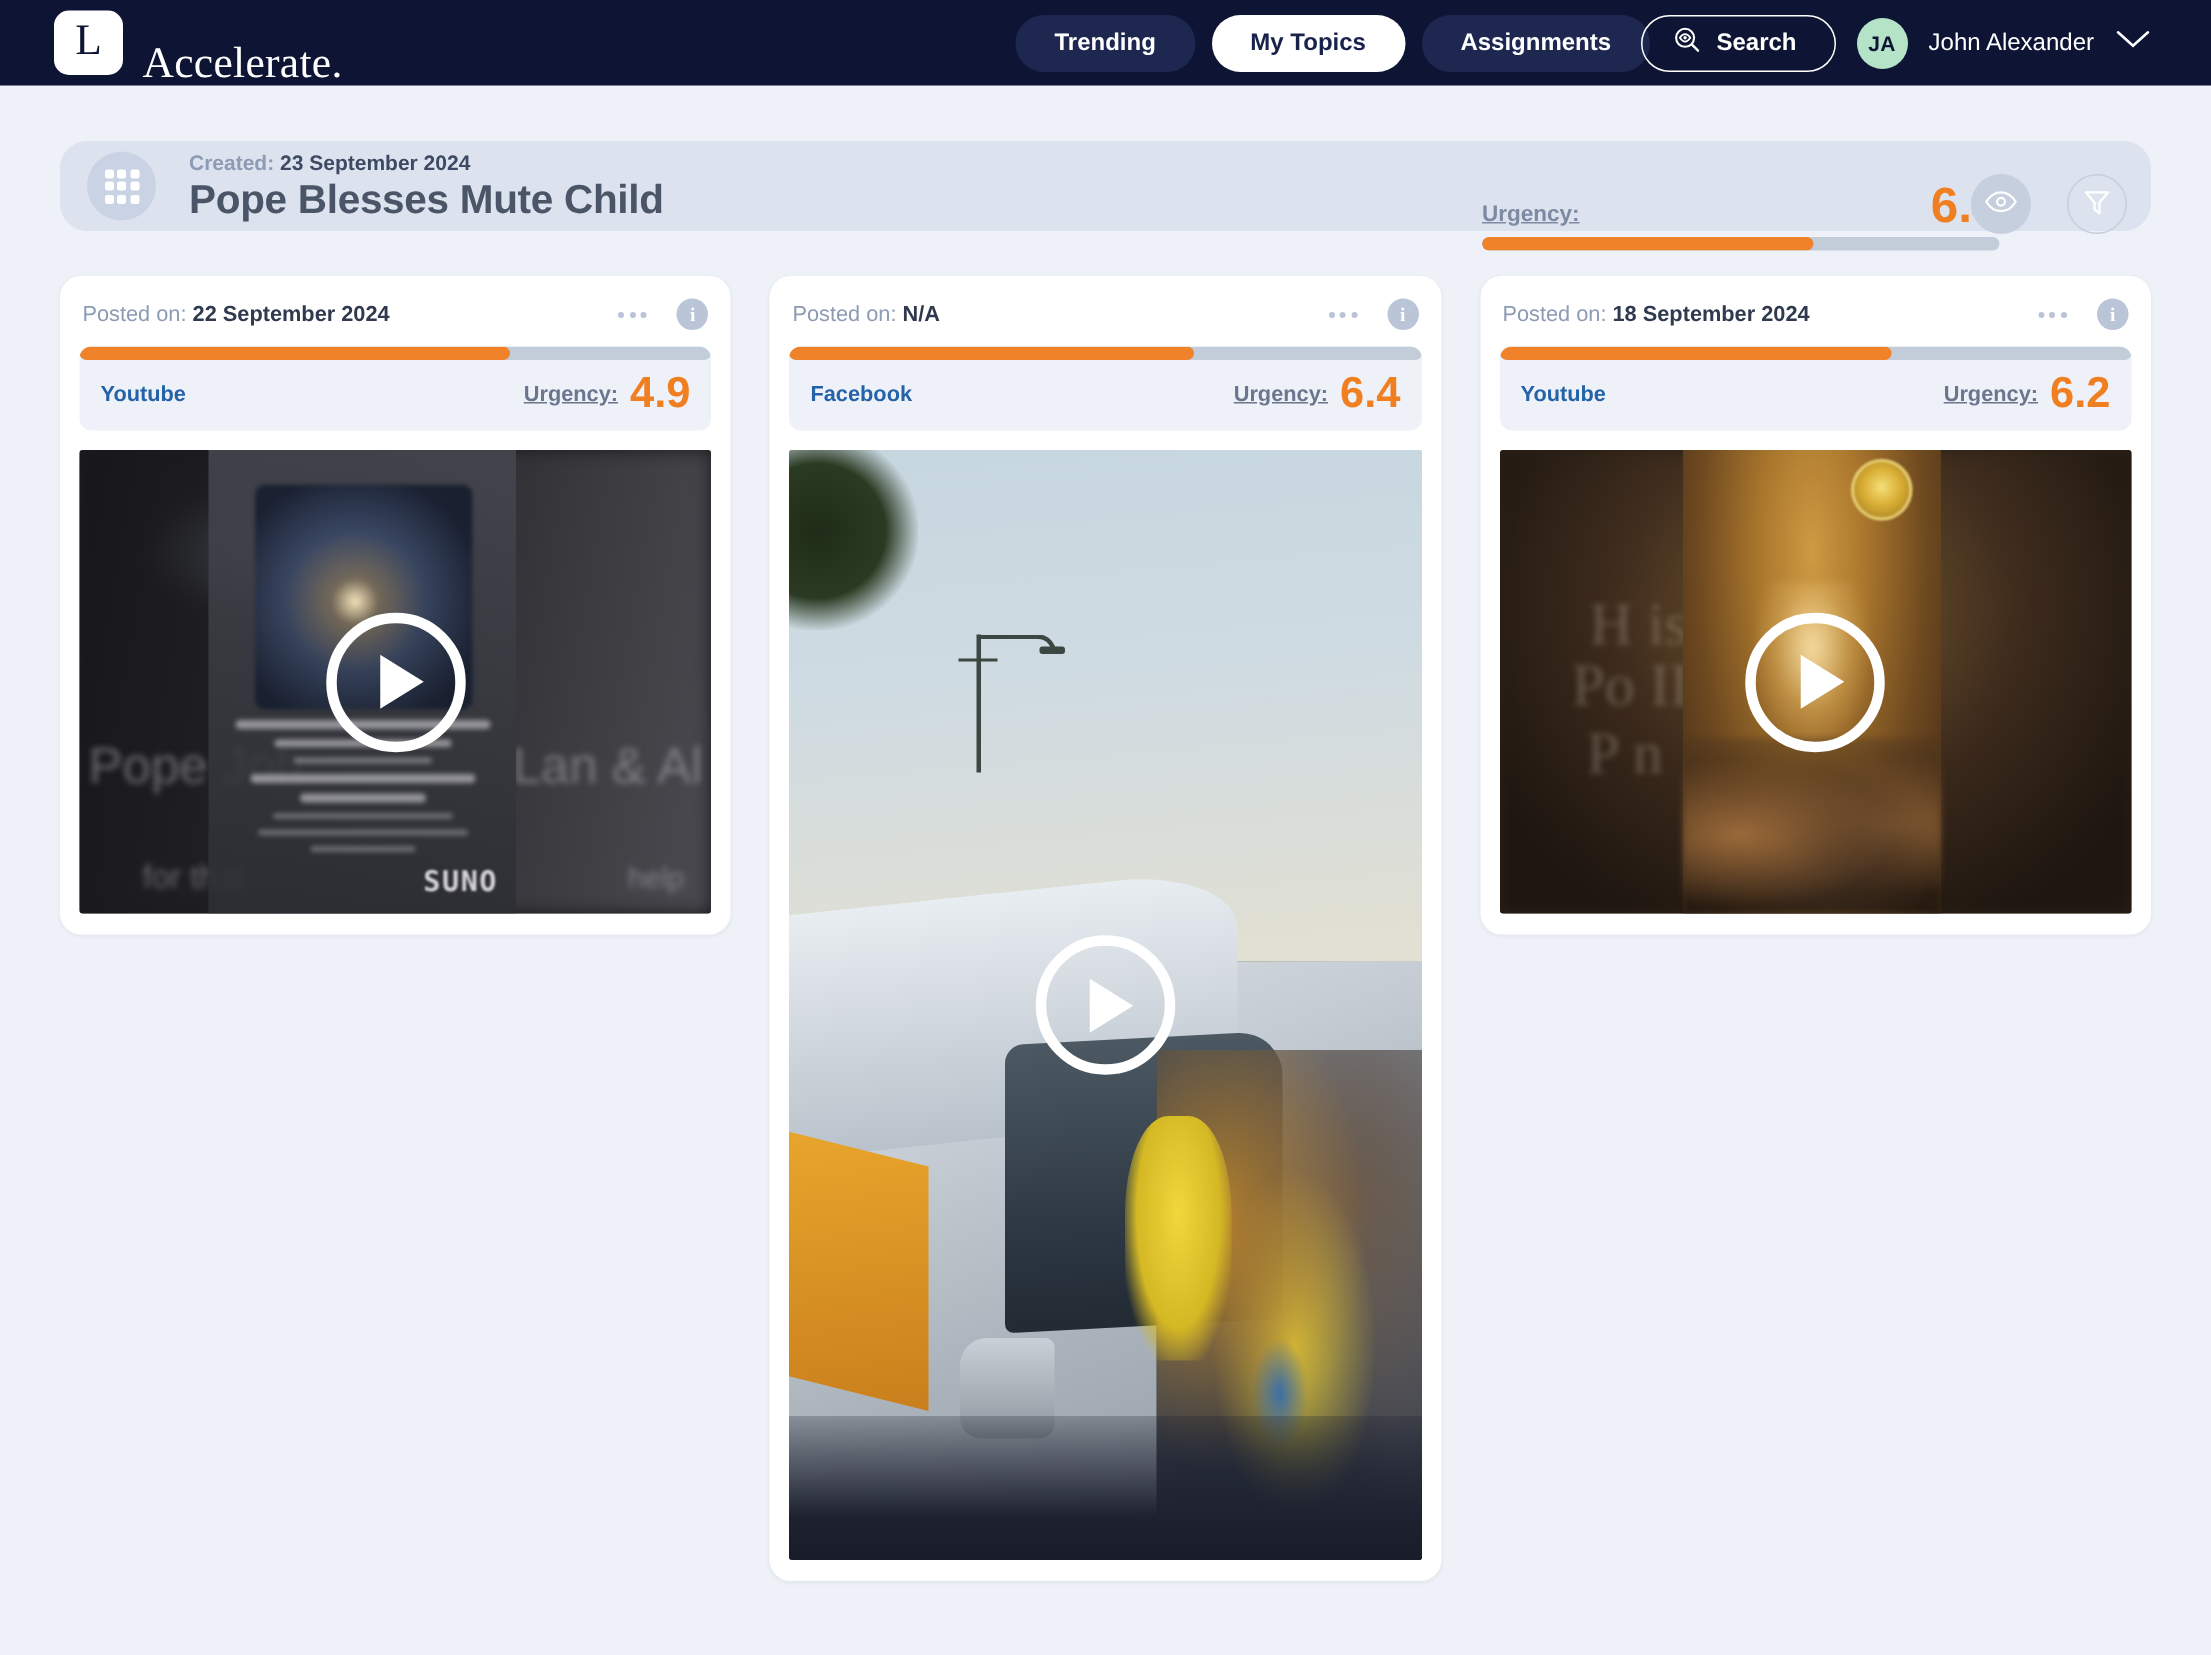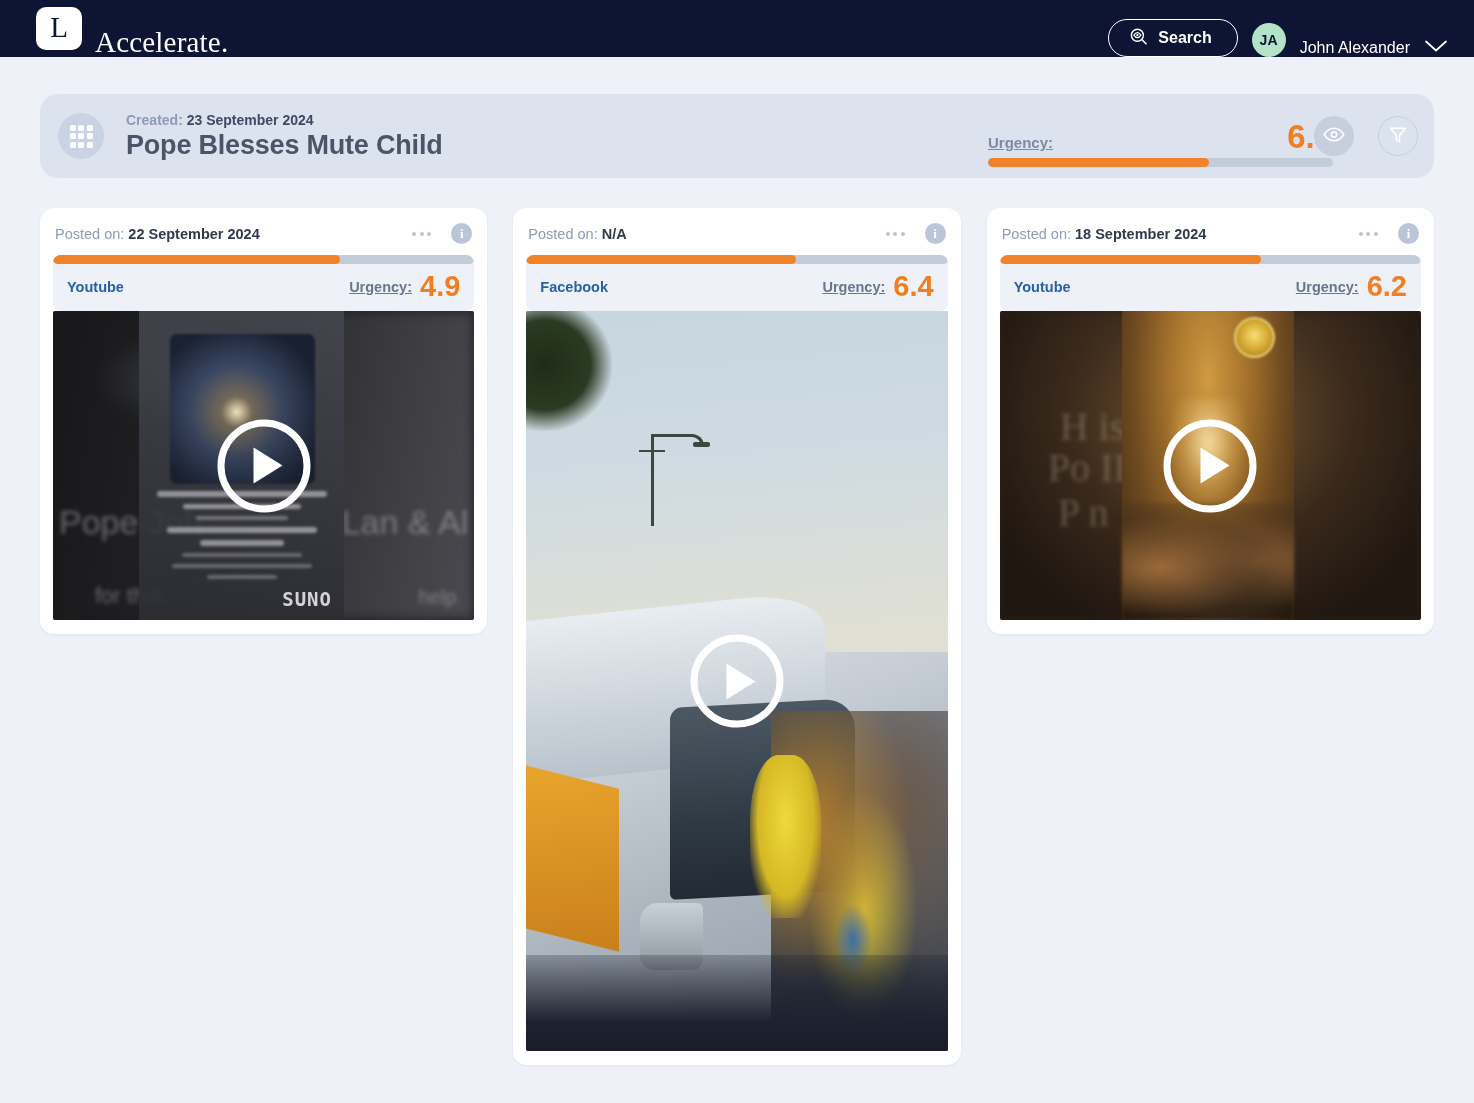--- a/index.html
+++ b/index.html
@@ -72,25 +72,25 @@
     cursor: pointer;
     white-space: nowrap;
   }
   .pill.active {
     background: #ffffff;
     color: #18224a;
   }
 
   .nav-right {
     position: absolute;
-    right: 26px;
+    right: 40px;
     top: 0;
     height: 57px;
     display: flex;
-    align-items: flex-end;
+    align-items: center;
     gap: 14px;
   }
   .search-pill {
     height: 38px;
     border-radius: 19px;
     border: 1.5px solid #ffffff;
     background: transparent;
     color: #ffffff;
     display: flex;
     align-items: center;
@@ -115,21 +115,21 @@
   }
   .username {
     color: #ffffff;
     font-size: 16px;
   }
   .chev { display: block; }
 
   
   .topic-header {
     margin: 37px 40px 0 40px;
-    height: 84px;
+    height: 60px;
     background: #dde3ee;
     border-radius: 18px;
     display: flex;
     align-items: center;
     padding: 0 26px 0 18px;
     position: relative;
   }
   .topic-icon {
     width: 46px;
     height: 46px;
@@ -299,21 +299,21 @@
   }
   .card-u-score {
     font-size: 29px;
     font-weight: bold;
     color: #f07f22;
     line-height: .8;
   }
 
   
   .thumb {
-    margin-top: 0;
+    margin-top: 13px;
     position: relative;
     overflow: hidden;
     border-radius: 2px;
   }
   .play {
     position: absolute;
     left: 50%; top: 50%;
     transform: translate(-50%,-50%);
     width: 93px; height: 93px;
     border-radius: 50%;
@@ -512,20 +512,25 @@
 </head>
 <body>
 
 <div class="topnav">
 
   <div class="brand">
     <div class="brand-mark">L</div>
     <div class="brand-name">Accelerate.</div>
   </div>
 
+  <div class="nav-center">
+    <button class="pill">Trending</button>
+    <button class="pill active">My Topics</button>
+    <button class="pill">Assignments</button>
+  </div>
 
   <div class="nav-right">
     <button class="search-pill">
       <span>
         <svg width="19" height="19" viewBox="0 0 19 19" fill="none">
           <circle cx="8.4" cy="8.2" r="6" stroke="#ffffff" stroke-width="1.4"></circle>
           <path d="M4.9 8.2c1.1-1.7 2.3-2.5 3.5-2.5s2.4.8 3.5 2.5c-1.1 1.7-2.3 2.5-3.5 2.5S6 9.9 4.9 8.2z" stroke="#ffffff" stroke-width="1.2"></path>
           <circle cx="8.4" cy="8.2" r="1.15" fill="#ffffff"></circle>
           <path d="M13 12.8l4 4" stroke="#ffffff" stroke-width="1.6" stroke-linecap="round"></path>
         </svg>

